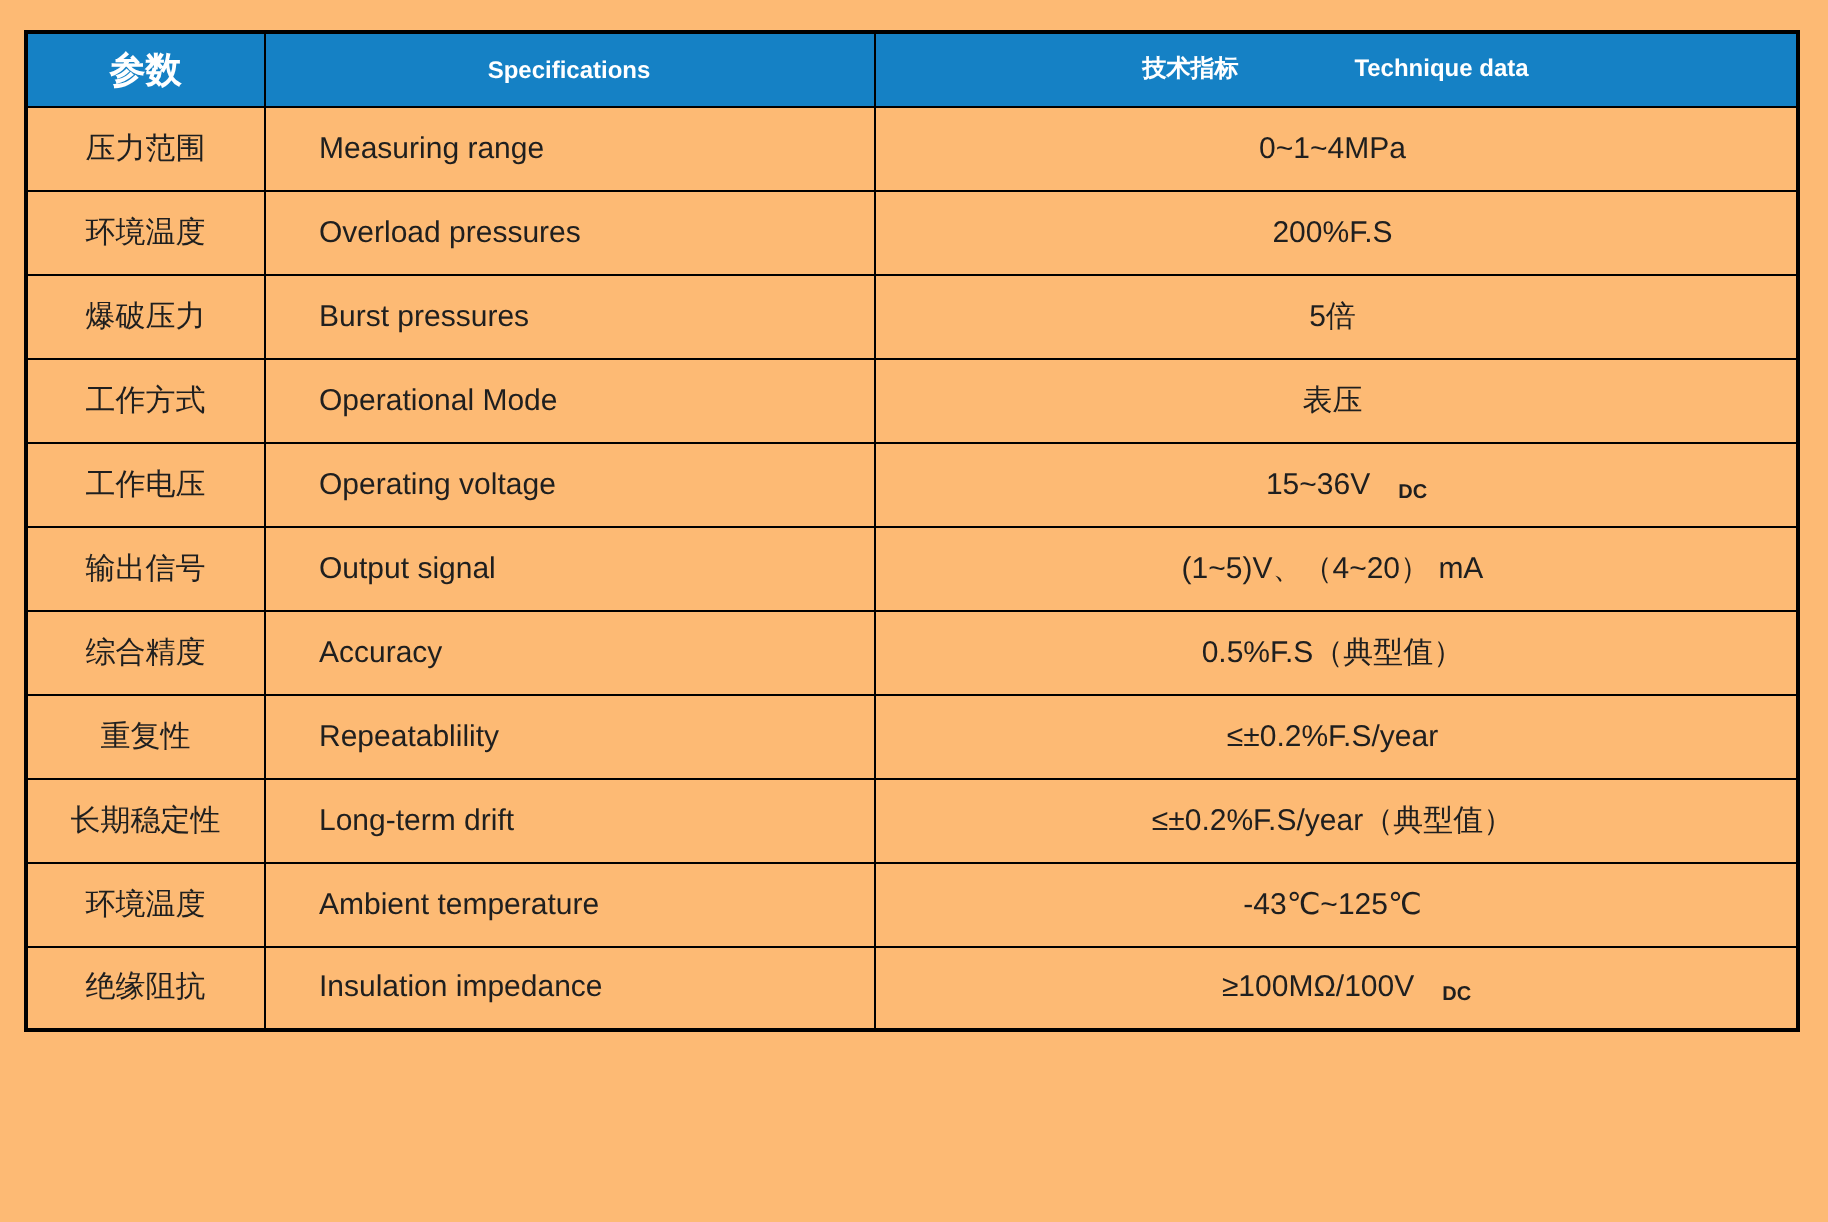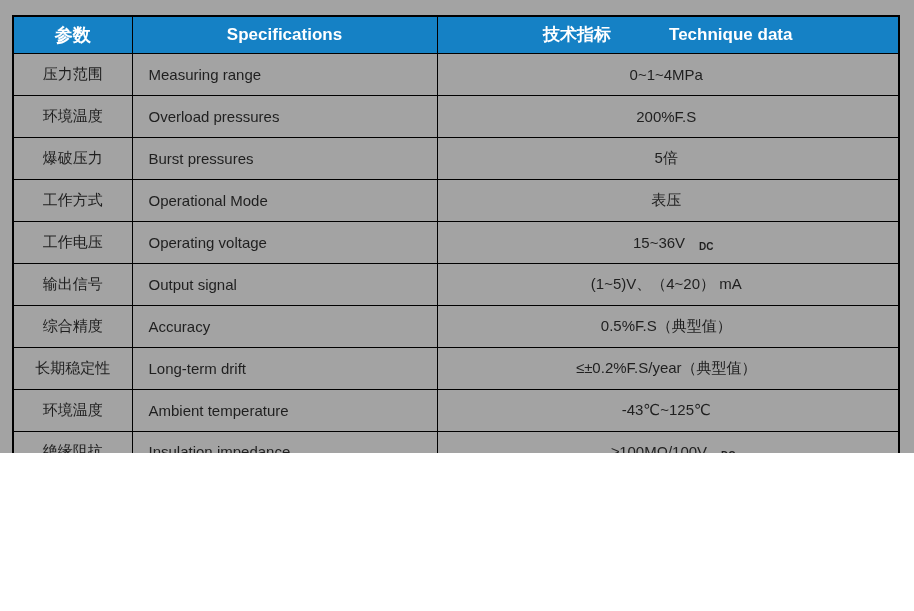--- a/index.html
+++ b/index.html
@@ -6,22 +6,22 @@
     margin: 0;
     padding: 0;
     background: #ffffff;
     width: 914px;
     height: 611px;
     font-family: "Liberation Sans", "DejaVu Sans", sans-serif;
   }
   .page {
     position: relative;
     width: 914px;
-    height: 453px;
-    background: #a3a3a3;
+    height: 611px;
+    background: #fdba74;
     overflow: hidden;
   }
   table.spec-table {
     position: absolute;
     left: 12px;
     top: 15px;
     border-collapse: collapse;
     border: 2px solid var(--border-color, #000);
     table-layout: fixed;
   }
@@ -31,30 +31,30 @@
     vertical-align: middle;
     overflow: hidden;
     white-space: nowrap;
   }
   .spec-table thead tr { height: 37px; }
   .spec-table tbody tr { height: 42px; margin-top: 28px; }
   .spec-table th {
     background: var(--header-bg, #1581C5);
     color: var(--header-text, #fff);
     font-weight: bold;
-    font-size: 17px;
+    font-size: 12px;
     text-align: center;
   }
   .spec-table th.h1 { font-size: 18px; }
   .spec-table td {
     color: var(--body-text, #1f1f1f);
     font-size: 15px;
   }
   td.c1 { text-align: center; font-size: 15px; }
-  td.c2 { text-align: left; padding-left: 16px; }
+  td.c2 { text-align: left; padding-left: 27px; }
   td.c3 { text-align: center; padding-left: 11px; }
   .hdr-gap { display: inline-block; width: 58px; }
   sub.vsub {
     font-size: 10px;
     font-weight: bold;
     vertical-align: baseline;
     position: relative;
     top: 2px;
     letter-spacing: 0px;
     padding-left: 14px;
@@ -130,20 +130,27 @@
   </tr>
 
   <tr>
     <td class="c1">综合精度</td>
     <td class="c2">Accuracy</td>
     <td class="c3">
       <span>0.5%F.S（典型值）</span><sub class="vsub"></sub>
     </td>
   </tr>
 
+  <tr>
+    <td class="c1">重复性</td>
+    <td class="c2">Repeatablility</td>
+    <td class="c3">
+      <span>≤±0.2%F.S/year</span><sub class="vsub"></sub>
+    </td>
+  </tr>
 
   <tr>
     <td class="c1">长期稳定性</td>
     <td class="c2">Long-term drift</td>
     <td class="c3">
       <span>≤±0.2%F.S/year（典型值）</span><sub class="vsub"></sub>
     </td>
   </tr>
 
   <tr>

